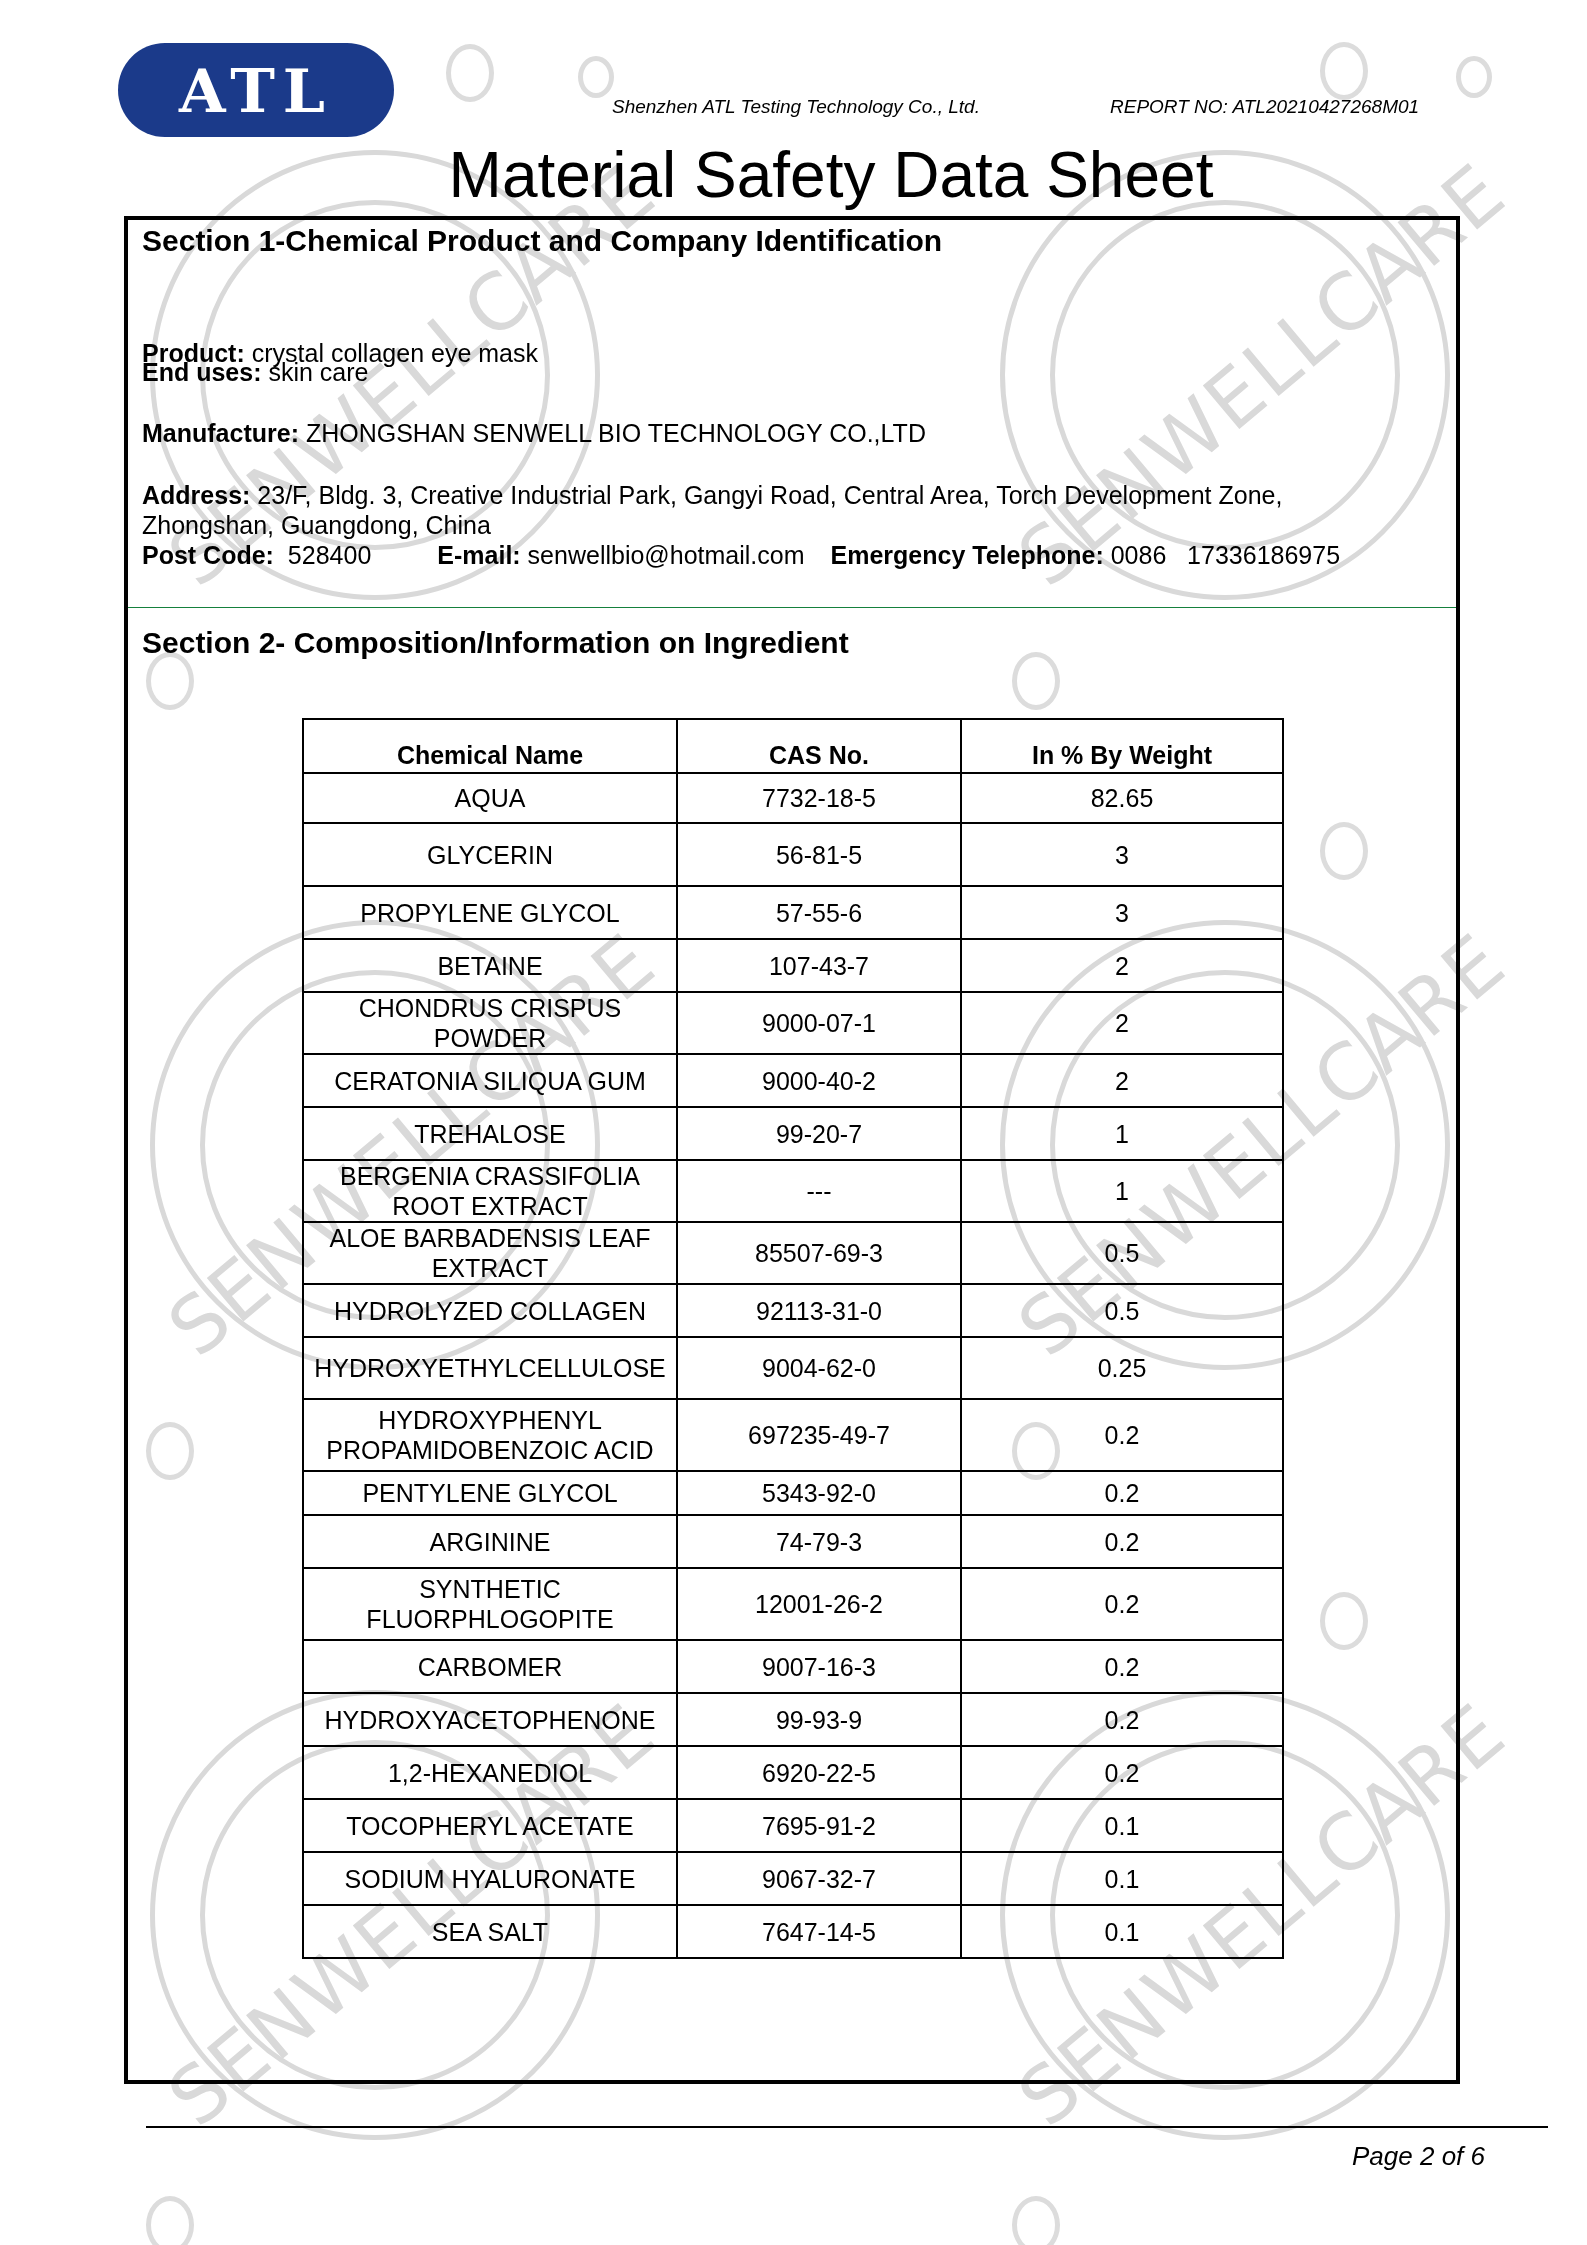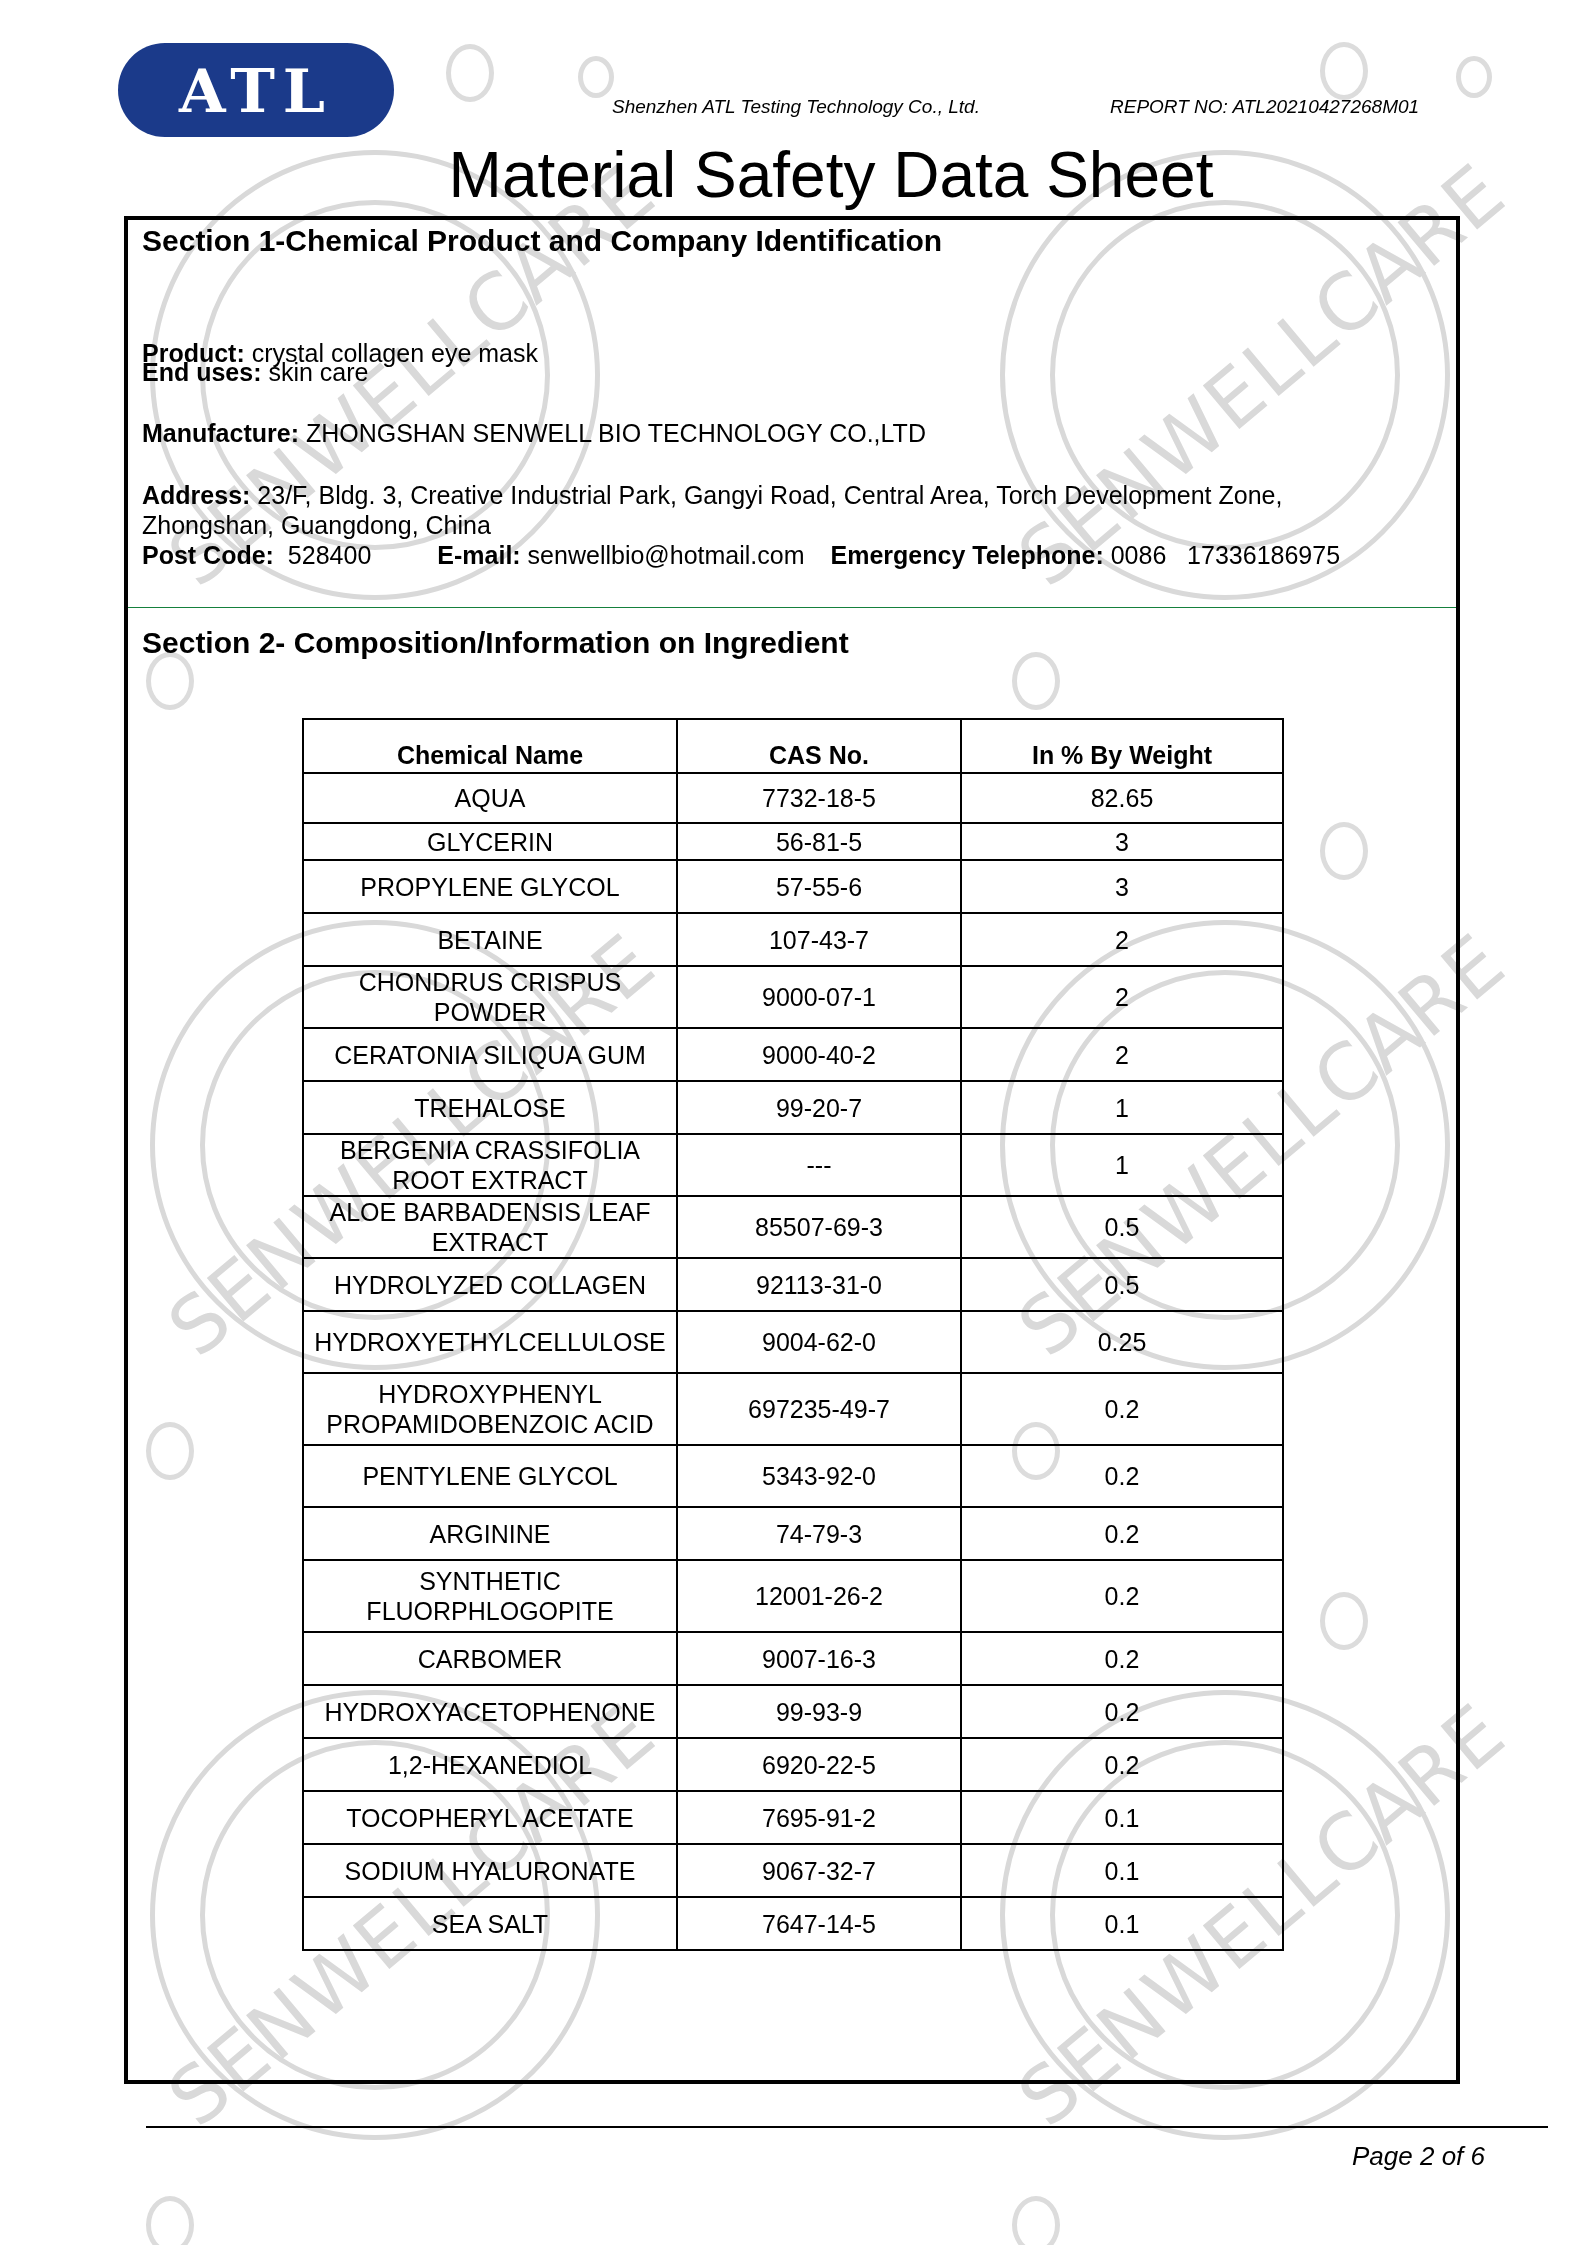--- a/index.html
+++ b/index.html
@@ -131,21 +131,21 @@
           <th>CAS No.</th>
           <th>In % By Weight</th>
         </tr>
       </thead>
       <tbody>
         <tr style="height:50px">
           <td class="c1">AQUA</td>
           <td class="c2">7732-18-5</td>
           <td class="c3">82.65</td>
         </tr>
-        <tr style="height:37px">
+        <tr style="height:63px">
           <td class="c1">GLYCERIN</td>
           <td class="c2">56-81-5</td>
           <td class="c3">3</td>
         </tr>
         <tr style="height:53px">
           <td class="c1">PROPYLENE GLYCOL</td>
           <td class="c2">57-55-6</td>
           <td class="c3">3</td>
         </tr>
         <tr style="height:53px">
@@ -186,21 +186,21 @@
         <tr style="height:62px">
           <td class="c1" style="word-break:break-all;">HYDROXYETHYLCELLULOSE</td>
           <td class="c2">9004-62-0</td>
           <td class="c3">0.25</td>
         </tr>
         <tr style="height:72px">
           <td class="c1">HYDROXYPHENYL PROPAMIDOBENZOIC ACID</td>
           <td class="c2">697235-49-7</td>
           <td class="c3">0.2</td>
         </tr>
-        <tr style="height:62px">
+        <tr style="height:44px">
           <td class="c1">PENTYLENE GLYCOL</td>
           <td class="c2">5343-92-0</td>
           <td class="c3">0.2</td>
         </tr>
         <tr style="height:53px">
           <td class="c1">ARGININE</td>
           <td class="c2">74-79-3</td>
           <td class="c3">0.2</td>
         </tr>
         <tr style="height:72px">

